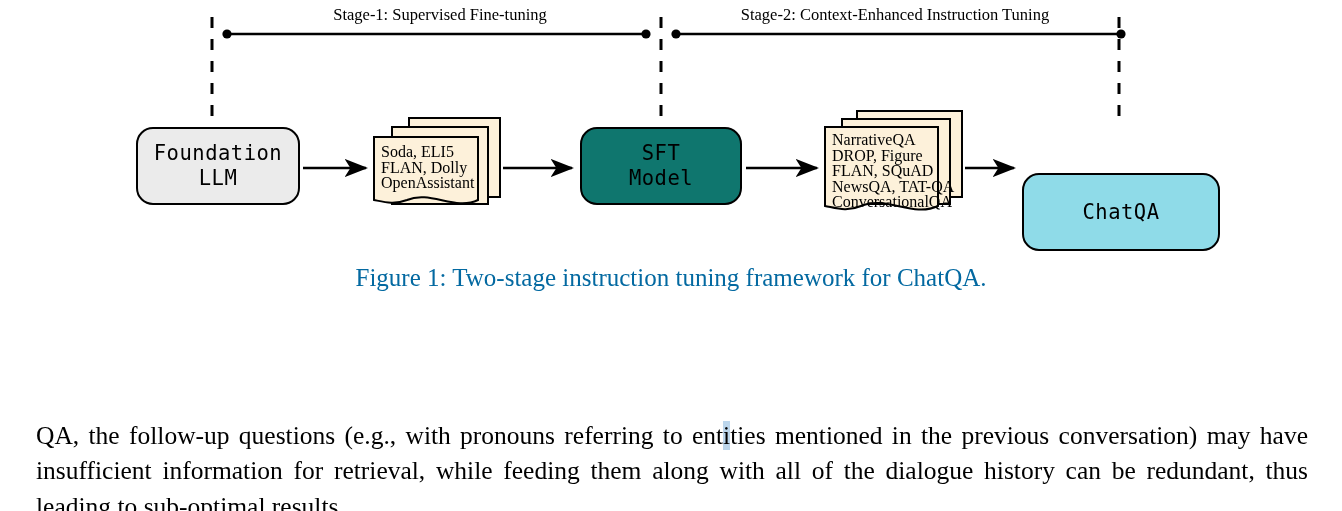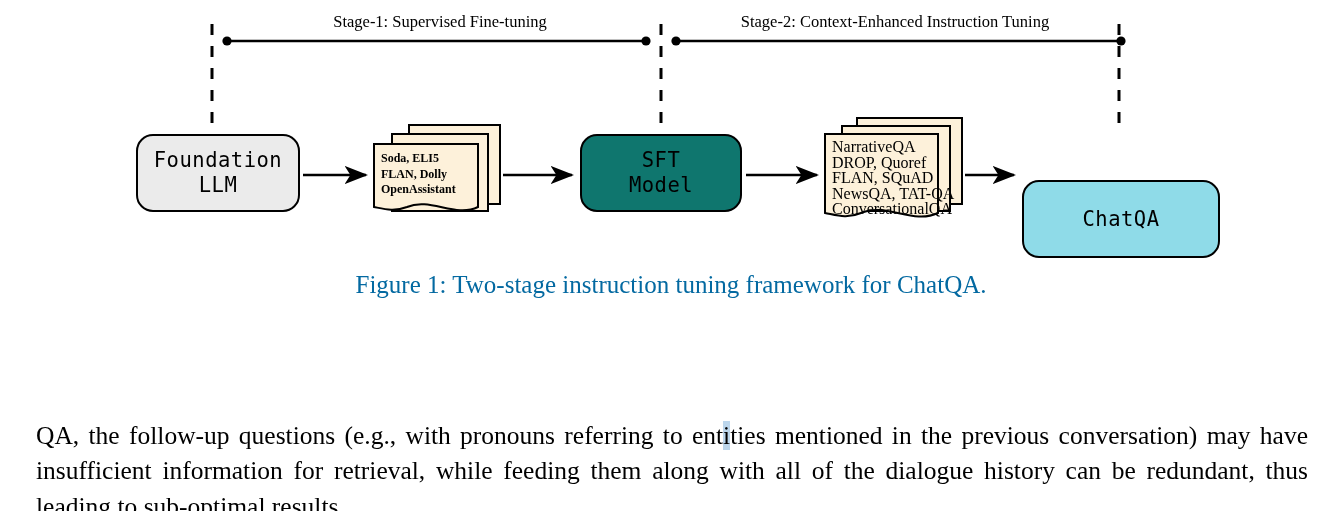--- a/index.html
+++ b/index.html
@@ -3,21 +3,21 @@
 <meta charset="utf-8">
 <title>ChatQA Figure 1</title>
 <style>
   html,body{margin:0;padding:0;background:#ffffff;}
   body{
     width:1342px;height:511px;position:relative;overflow:hidden;
     font-family:"Liberation Serif","DejaVu Serif",serif;
     color:#000000;
     -webkit-font-smoothing:antialiased;
   }
-  .figure-area{position:absolute;left:0;top:8px;width:1280px;height:310px;padding-left:40px;}
+  .figure-area{position:absolute;left:0;top:1px;width:1280px;height:310px;padding-left:40px;}
   #diagram-svg{position:absolute;left:0;top:0;}
 
   
   .stage-label{
     position:absolute;
     font-family:"Liberation Serif","DejaVu Serif",serif;
     font-size:16.5px;line-height:18px;
     color:#000;white-space:nowrap;text-align:center;
   }
   #stage1-label{left:230px;top:5px;width:420px;}
@@ -38,21 +38,21 @@
   }
   #box-foundation{left:136px;top:126px;width:164px;height:78px;background:#ebebeb;}
   #box-sft{left:580px;top:126px;width:162px;height:78px;background:#0f766e;}
   #box-chatqa{left:1022px;top:126px;width:198px;height:78px;background:#8fdbe8;margin-top:46px;}
   .doc-text{
     position:absolute;
     font-family:"Liberation Serif","DejaVu Serif",serif;
     color:#000;
     white-space:nowrap;
   }
-  #docs1-text{left:381px;top:143px;font-size:12px;line-height:15.6px;font-weight:bold;}
+  #docs1-text{left:381px;top:143px;font-size:16px;line-height:15.6px;}
   #docs2-text{left:832px;top:131px;font-size:16px;line-height:15.6px;}
 
   
   #figure-caption{
     position:absolute;left:0;top:262px;width:1342px;
     text-align:center;
     font-family:"Liberation Serif","DejaVu Serif",serif;
     font-size:25px;line-height:30px;color:#0369a1;
   }
 
@@ -144,21 +144,21 @@
   </div>
 
   <div class="doc-text" id="docs1-text">
     <div>Soda, ELI5</div>
     <div>FLAN, Dolly</div>
     <div>OpenAssistant</div>
   </div>
 
   <div class="doc-text" id="docs2-text">
     <div>NarrativeQA</div>
-    <div>DROP, Quoref</div>
+    <div>DROP, Figure</div>
     <div>FLAN, SQuAD</div>
     <div>NewsQA, TAT-QA</div>
     <div>ConversationalQA</div>
   </div>
 
   <div id="figure-caption">Figure 1: Two-stage instruction tuning framework for ChatQA.</div>
 </div>
 
 <p id="body-paragraph"><span>QA, the follow-up questions (e.g., with pronouns referring to ent</span><span class="sel">i</span><span>ties mentioned in the previous conversation) may have insufficient information for retrieval, while feeding them along with all of the dialogue history can be redundant, thus leading to sub-optimal results.</span></p>
 

